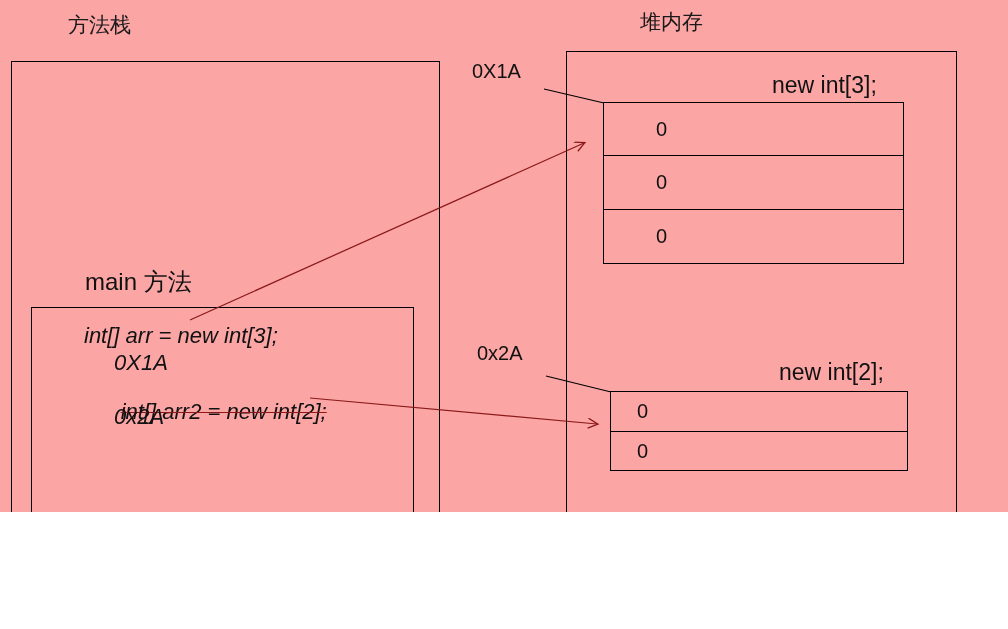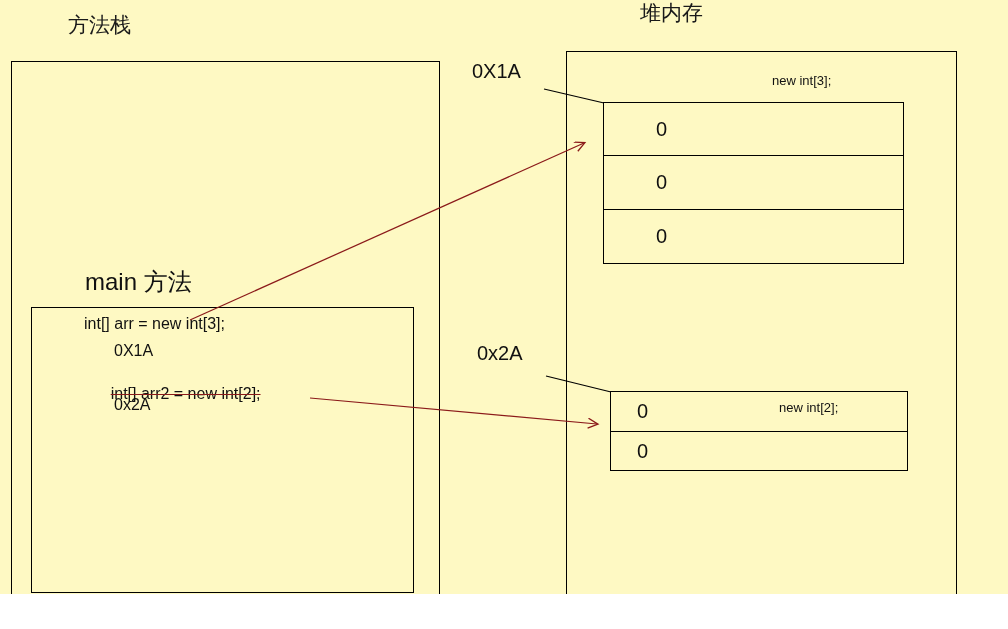--- a/index.html
+++ b/index.html
@@ -7,22 +7,22 @@
     padding: 0;
     background: #ffffff;
   }
   body {
     font-family: "Liberation Sans", "DejaVu Sans", sans-serif;
     color: #000000;
   }
   #canvas {
     position: relative;
     width: 1008px;
-    height: 594px;
-    background: #fef9c3;
+    height: 512px;
+    background: #fca5a5;
     overflow: hidden;
   }
   .abs { position: absolute; }
 
   
   .section-title {
     font-size: 21px;
     line-height: 1;
     color: #1a1a1a;
     white-space: nowrap;
@@ -35,62 +35,63 @@
     box-sizing: border-box;
   }
 
   
   #stack-frame { left: 11px;  top: 61px;  width: 429px; height: 553px; }
   #main-frame  { left: 31px;  top: 307px; width: 383px; height: 286px; }
   #heap-frame  { left: 566px; top: 51px;  width: 391px; height: 561px; }
 
   
   #stack-title { left: 68px;  top: 14px; }
-  #heap-title  { left: 640px; top: 3px; font-family: Liberation Serif, serif; }
+  #heap-title  { left: 640px; top: 11px; }
 
   #main-label {
     left: 85px; top: 270px;
     font-size: 24px;
     line-height: 1;
     white-space: nowrap;
     color: #111;
   }
 
   
   #code-block {
-    left: 84px; top: 316px;
+    left: 84px; top: 325px;
     width: 300px;
-    font-size: 16px;
+    font-size: 22px;
     line-height: 1.02;
     color: #111;
+    font-style: italic;
   }
   .code-line { white-space: pre; margin: 0; padding: 0; height: 27px; }
   .code-line.addr { padding-left: 30px; }
   .code-line.gap  { height: 29px; }
   .code-line.spacer { height: 16px; }
 
   
   .addr-label {
     font-size: 20px;
     line-height: 1;
     white-space: nowrap;
     color: #111;
   }
   #addr-1a { left: 472px; top: 61px; }
   #addr-2a { left: 477px; top: 343px; }
 
   
   .array-title {
-    font-size: 13px;
+    font-size: 23px;
     line-height: 1;
     white-space: nowrap;
     color: #111;
   }
   #arr3-title { left: 772px; top: 74px; }
-  #arr2-title { left: 779px; top: 361px; margin-top: 40px; }
+  #arr2-title { left: 779px; top: 361px; }
 
   
   .array-table {
     border: 1.5px solid #000000;
     box-sizing: border-box;
     background: transparent;
   }
   #arr3-table { left: 603px; top: 102px; width: 301px; height: 162px; }
   #arr2-table { left: 610px; top: 391px; width: 298px; height: 80px; }
 

